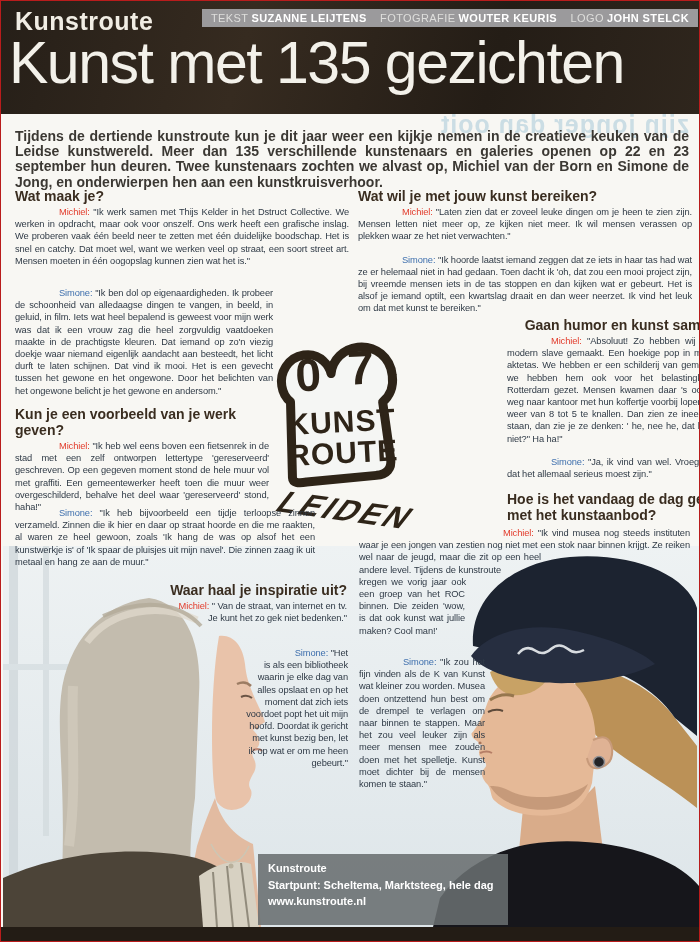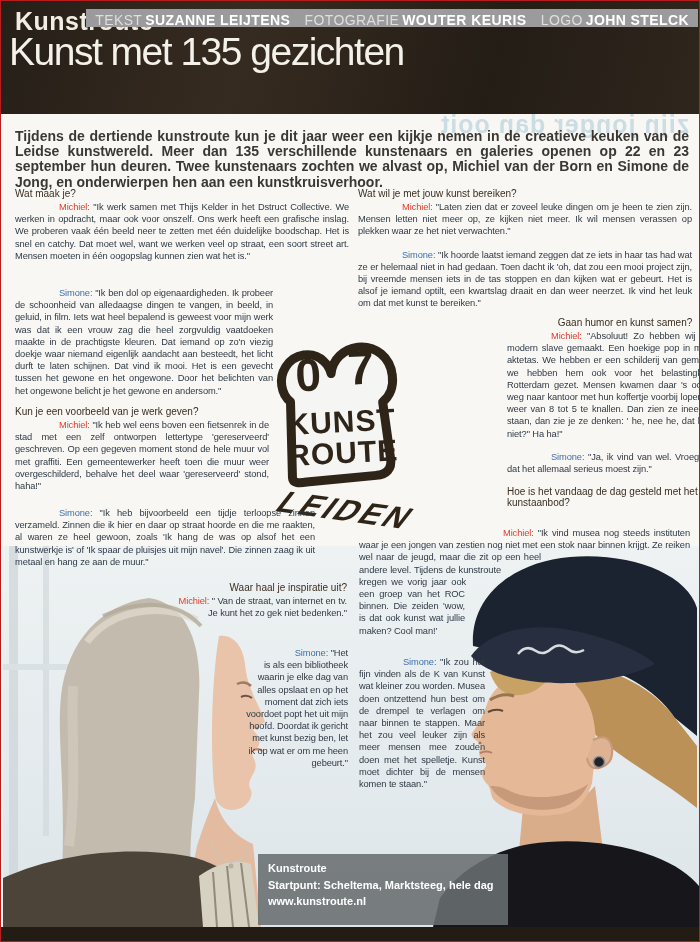--- a/index.html
+++ b/index.html
@@ -4,35 +4,35 @@
 <style>
   html,body{margin:0;padding:0;background:#e9e7e2;}
   #page{position:relative;width:700px;height:942px;background:#f8f7f3;overflow:hidden;
         font-family:"Liberation Sans",sans-serif;border:1px solid #b91c1c;box-sizing:border-box;}
   
   #header{position:absolute;left:0;top:0;width:700px;height:113px;
           background:linear-gradient(105deg,#261f18 0%,#362b20 35%,#241d16 70%,#2f261d 100%);}
   #kicker{position:absolute;left:14px;top:6px;font-size:25px;font-weight:bold;
           color:#f1ede4;letter-spacing:.5px;}
   #credits{position:absolute;right:3px;top:8px;height:13px;background:#9b9a9c;
-           padding:3px 9px 2px;font-size:14px;letter-spacing:.4px;white-space:nowrap;}
+           padding:3px 9px 2px;font-size:11px;letter-spacing:.4px;white-space:nowrap;}
   .clabel{color:#dfdfdd;font-weight:normal;margin-left:10px;}
   .clabel:first-child{margin-left:0;}
   .cname{color:#ffffff;font-weight:bold;margin-left:3px;}
-  #headline{position:absolute;left:8px;top:30px;width:690px;font-size:39px;line-height:1.1;
+  #headline{position:absolute;left:8px;top:30px;width:690px;font-size:59px;line-height:1.1;
             font-weight:400;color:#f3f1ea;letter-spacing:-1.5px;white-space:nowrap;}
   
   #bleed{position:absolute;top:109px;right:10px;transform:scaleX(-1);color:#9fc4d6;opacity:.5;
          font-size:25px;font-weight:bold;letter-spacing:1px;z-index:1;}
   
   #intro{position:absolute;left:14px;top:128px;width:674px;font-size:14px;font-weight:bold;
          color:#3b3833;line-height:15.2px;text-align:justify;z-index:2;}
   
   .blk{position:absolute;z-index:3;}
-  .q{font-size:10px;font-weight:normal;color:#3a2d20;margin:0 0 2px;}
+  .q{font-size:14px;font-weight:bold;color:#3a2d20;margin:0 0 2px;}
   .qc{text-align:center;}
   .ans{font-size:9.3px;line-height:12.2px;color:#2f3a46;margin:0;text-align:justify;letter-spacing:-.1px;}
   .gap{margin-top:11px;}
   .sp{font-weight:normal;padding-left:44px;}
   .sp.m{color:#e23b2b;}
   .sp.s{color:#3e6fad;}
   #blkA{left:14px;top:187px;width:334px;}
   #blkB{left:14px;top:286px;width:258px;}
   #blkC{left:14px;top:405px;width:254px;}
   #blkD{left:14px;top:506px;width:300px;}

